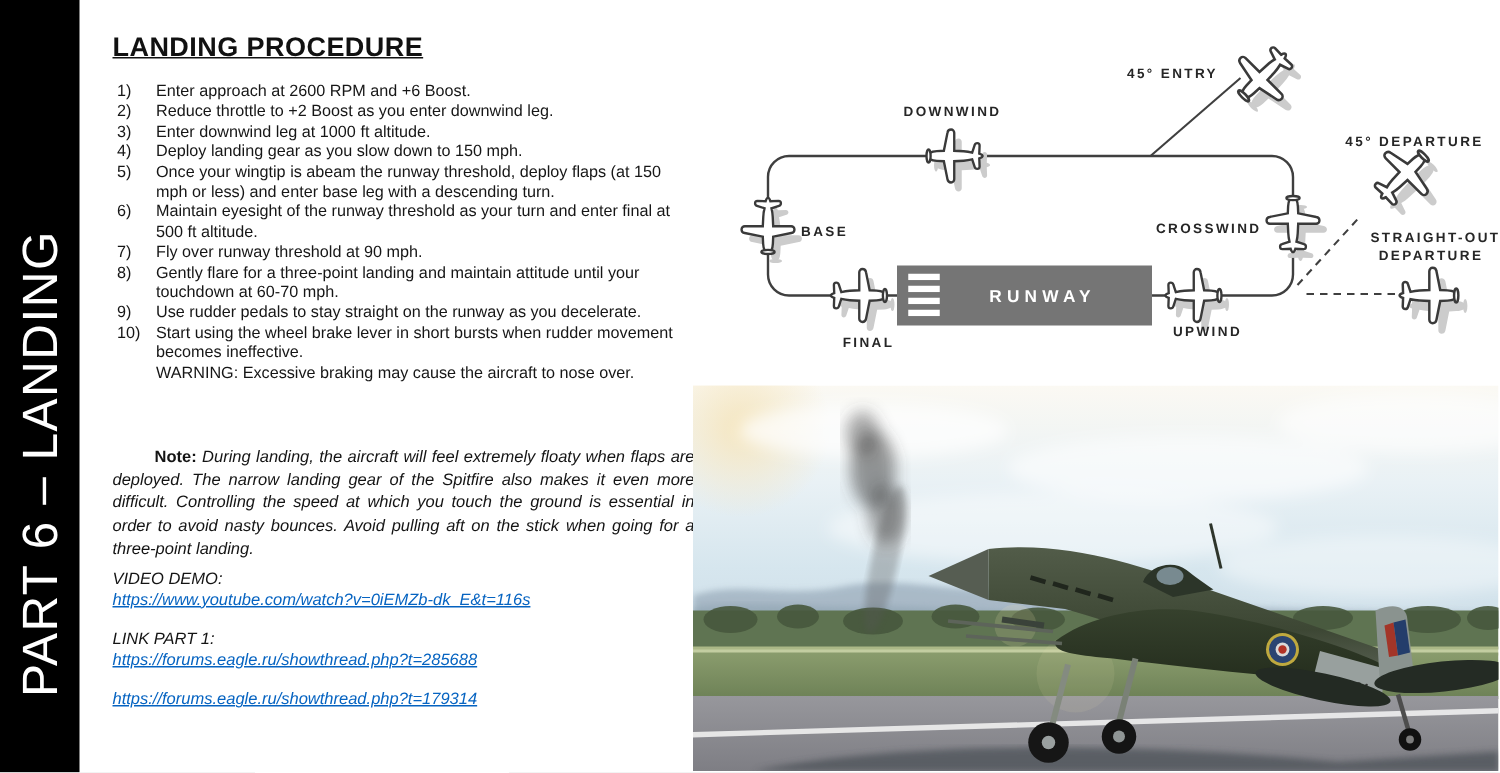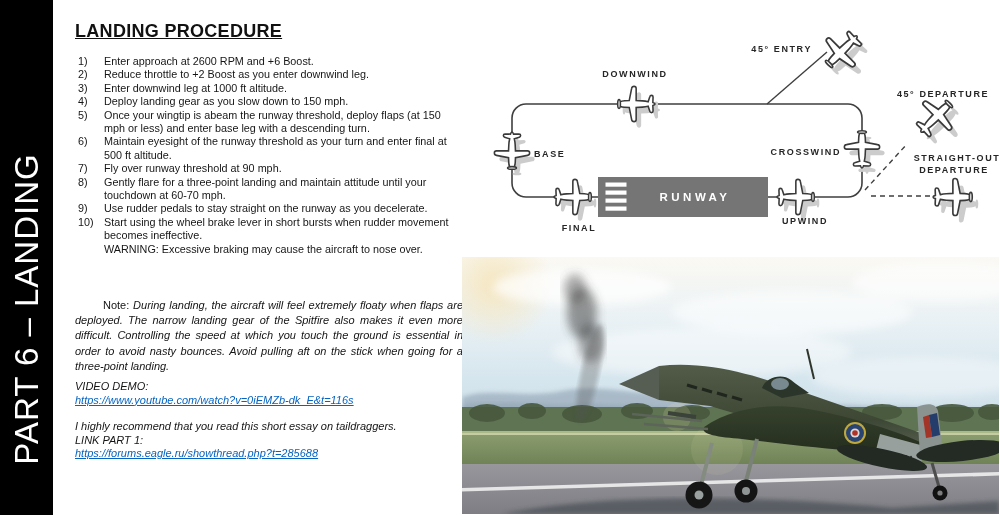--- a/index.html
+++ b/index.html
@@ -21,21 +21,21 @@
   
   .steps{position:absolute;left:78px;top:55px;width:382px;font-size:10.8px;line-height:13.4px;color:#161616;}
   .step{display:flex;}
   .step .num{flex:0 0 26px;}
   .step .txt{flex:1;white-space:pre-line;}
   
   .note{
     position:absolute;left:75px;top:298px;width:388px;font-size:11px;line-height:15.2px;
     text-align:justify;color:#141414;
   }
-  .note .note-label{font-weight:normal;font-style:normal;padding-left:28px;}
+  .note .note-label{font-weight:bold;font-style:normal;padding-left:28px;}
   .note .note-text{font-style:italic;}
   
   .linksblock{position:absolute;left:75px;top:380px;width:395px;font-size:11px;line-height:13.6px;font-style:italic;color:#141414;}
   .linksblock .gap{height:13px;}
   .linksblock a{color:#0563c1;text-decoration:underline;font-style:italic;}
   
   .diagram{position:absolute;left:455px;top:0px;width:545px;height:252px;}
   .photo{position:absolute;left:462px;top:257px;width:537px;height:257px;}
   svg text.dlabel{font-family:"Liberation Sans",sans-serif;font-size:9px;font-weight:bold;letter-spacing:1.6px;fill:#262626;}
   svg text.runwaylabel{font-family:"Liberation Sans",sans-serif;font-size:11.5px;font-weight:bold;letter-spacing:3.5px;fill:#ffffff;}
@@ -97,24 +97,24 @@
   </div>
 
   <div class="note">
     <span class="note-label">Note:</span><span class="note-text"> During landing, the aircraft will feel extremely floaty when flaps are deployed. The narrow landing gear of the Spitfire also makes it even more difficult. Controlling the speed at which you touch the ground is essential in order to avoid nasty bounces. Avoid pulling aft on the stick when going for a three-point landing.</span>
   </div>
 
   <div class="linksblock">
     <div>VIDEO DEMO:</div>
     <div><a href="#">https://www.youtube.com/watch?v=0iEMZb-dk_E&amp;t=116s</a></div>
     <div class="gap"></div>
-    <div>I highly recommend that you read this short essay on taildraggers.</div>
     <div>LINK PART 1:</div>
     <div><a href="#">https://forums.eagle.ru/showthread.php?t=285688</a></div>
     <div class="gap"></div>
+    <div><a href="#">https://forums.eagle.ru/showthread.php?t=179314</a></div>
   </div>
 
   <div class="diagram">
     <svg width="545" height="252" viewBox="0 0 545 252">
       <defs>
         <g id="plane">
           <path d="M20 2.6 C21.6 2.6 22.9 4.4 23.1 8.2 L23.3 12.6 L34.8 14.9 C36 15.1 36.8 16 36.8 17.2 C36.8 18.3 35.9 19.2 34.7 19.2 L23.3 19.2 L23 25.2 C22.9 27.2 22.6 29 22.2 30.6 L27 32.2 C27.7 32.4 28.2 33 28.2 33.8 C28.2 34.6 27.5 35.3 26.7 35.3 L21.5 35.1 C21.1 36.4 20.6 37.2 20 37.2 C19.4 37.2 18.9 36.4 18.5 35.1 L13.3 35.3 C12.5 35.3 11.8 34.6 11.8 33.8 C11.8 33 12.3 32.4 13 32.2 L17.8 30.6 C17.4 29 17.1 27.2 17 25.2 L16.7 19.2 L5.3 19.2 C4.1 19.2 3.2 18.3 3.2 17.2 C3.2 16 4 15.1 5.2 14.9 L16.7 12.6 L16.9 8.2 C17.1 4.4 18.4 2.6 20 2.6 Z"></path>
           <ellipse cx="20" cy="2.9" rx="4.2" ry="1.3"></ellipse>
         </g>
       </defs>

